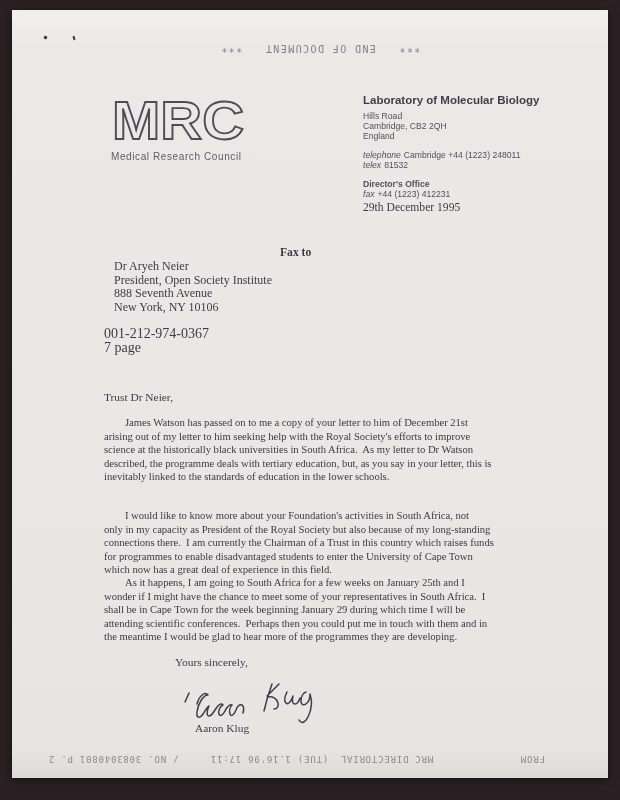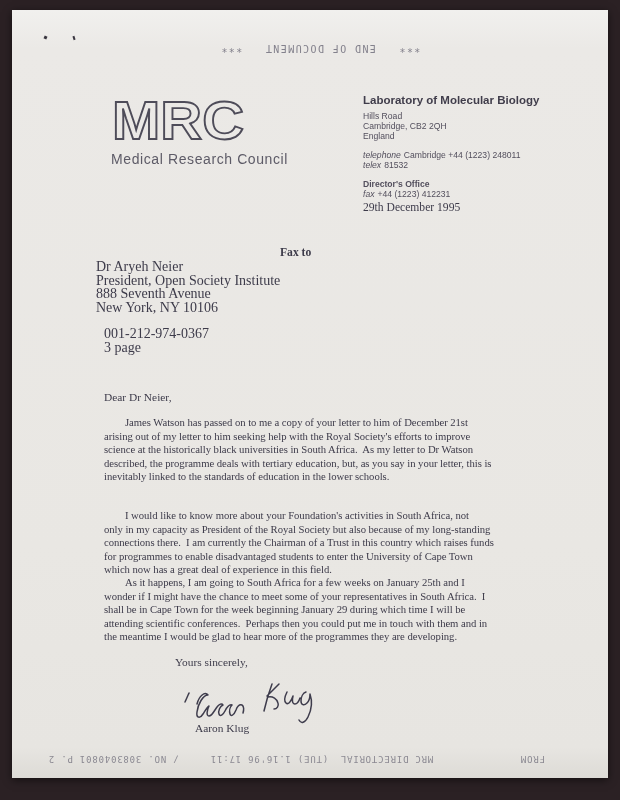--- a/index.html
+++ b/index.html
@@ -20,38 +20,38 @@
 
   .end-doc {
     position:absolute; left:208px; top:33px;
     transform:rotate(180deg);
     font-family:"DejaVu Sans Mono", monospace;
     font-size:10px; letter-spacing:1.4px; color:#83818c; white-space:pre;
   }
 
   .logo-block { position:absolute; left:80px; top:86px; width:160px;margin-left:19px; }
   .logo-sub {
-    font-family:"Liberation Sans", sans-serif; font-size:14px;
+    font-family:"Liberation Sans", sans-serif; font-size:10px;
     color:#5d5b67; letter-spacing:0.6px; white-space:nowrap; margin-top:1px;
   }
 
   .letterhead {
     position:absolute; left:351px; top:84px;
     font-family:"Liberation Sans", sans-serif; color:#534f5d;
   }
   .lh-org { font-size:11.5px; font-weight:bold; color:#403d4b; margin-bottom:5px; white-space:nowrap; }
   .lh-line { font-size:8.6px; line-height:10px; white-space:nowrap; }
   .gap-before { margin-top:9px; }
   .lh-bold { font-weight:bold; }
   .it { font-style:italic; margin-right:3px; }
 
   .date { position:absolute; left:351px; top:191px; font-size:11.6px; color:#3d3b4a; }
   .fax-to { position:absolute; left:268px; top:236px; font-size:11.6px; font-weight:bold; color:#3d3b4a; }
 
-  .recipient { position:absolute; left:84px; top:250px; font-size:14px; line-height:13.6px; color:#3d3b4a; }
+  .recipient { position:absolute; left:102px; top:250px; font-size:12px; line-height:13.6px; color:#3d3b4a; }
   .fax-num  { position:absolute; left:92px; top:317px; font-size:14px; line-height:14px; color:#3d3b4a; }
   .salutation { position:absolute; left:92px; top:381px; font-size:11.4px; color:#3d3b4a; }
 
   .body-para {
     position:absolute; left:92px; width:500px;
     font-size:10.7px; line-height:13.6px; color:#3d3b4a;
     white-space:pre-wrap; letter-spacing:-0.05px;
   }
   .p1 { top:406px; } .p2 { top:487px;margin-top:12px; } .p3 { top:566px; }
 
@@ -110,24 +110,24 @@
 
     <div class="recipient">
       <div>Dr Aryeh Neier</div>
       <div>President, Open Society Institute</div>
       <div>888 Seventh Avenue</div>
       <div>New York, NY 10106</div>
     </div>
 
     <div class="fax-num">
       <div>001-212-974-0367</div>
-      <div>3 page</div>
+      <div>7 page</div>
     </div>
 
-    <div class="salutation">Dear Dr Neier,</div>
+    <div class="salutation">Trust Dr Neier,</div>
 
     <div class="body-para p1">        James Watson has passed on to me a copy of your letter to him of December 21st
 arising out of my letter to him seeking help with the Royal Society's efforts to improve
 science at the historically black universities in South Africa.  As my letter to Dr Watson
 described, the programme deals with tertiary education, but, as you say in your letter, this is
 inevitably linked to the standards of education in the lower schools.</div>
     <div class="body-para p2">        I would like to know more about your Foundation's activities in South Africa, not
 only in my capacity as President of the Royal Society but also because of my long-standing
 connections there.  I am currently the Chairman of a Trust in this country which raises funds
 for programmes to enable disadvantaged students to enter the University of Cape Town

